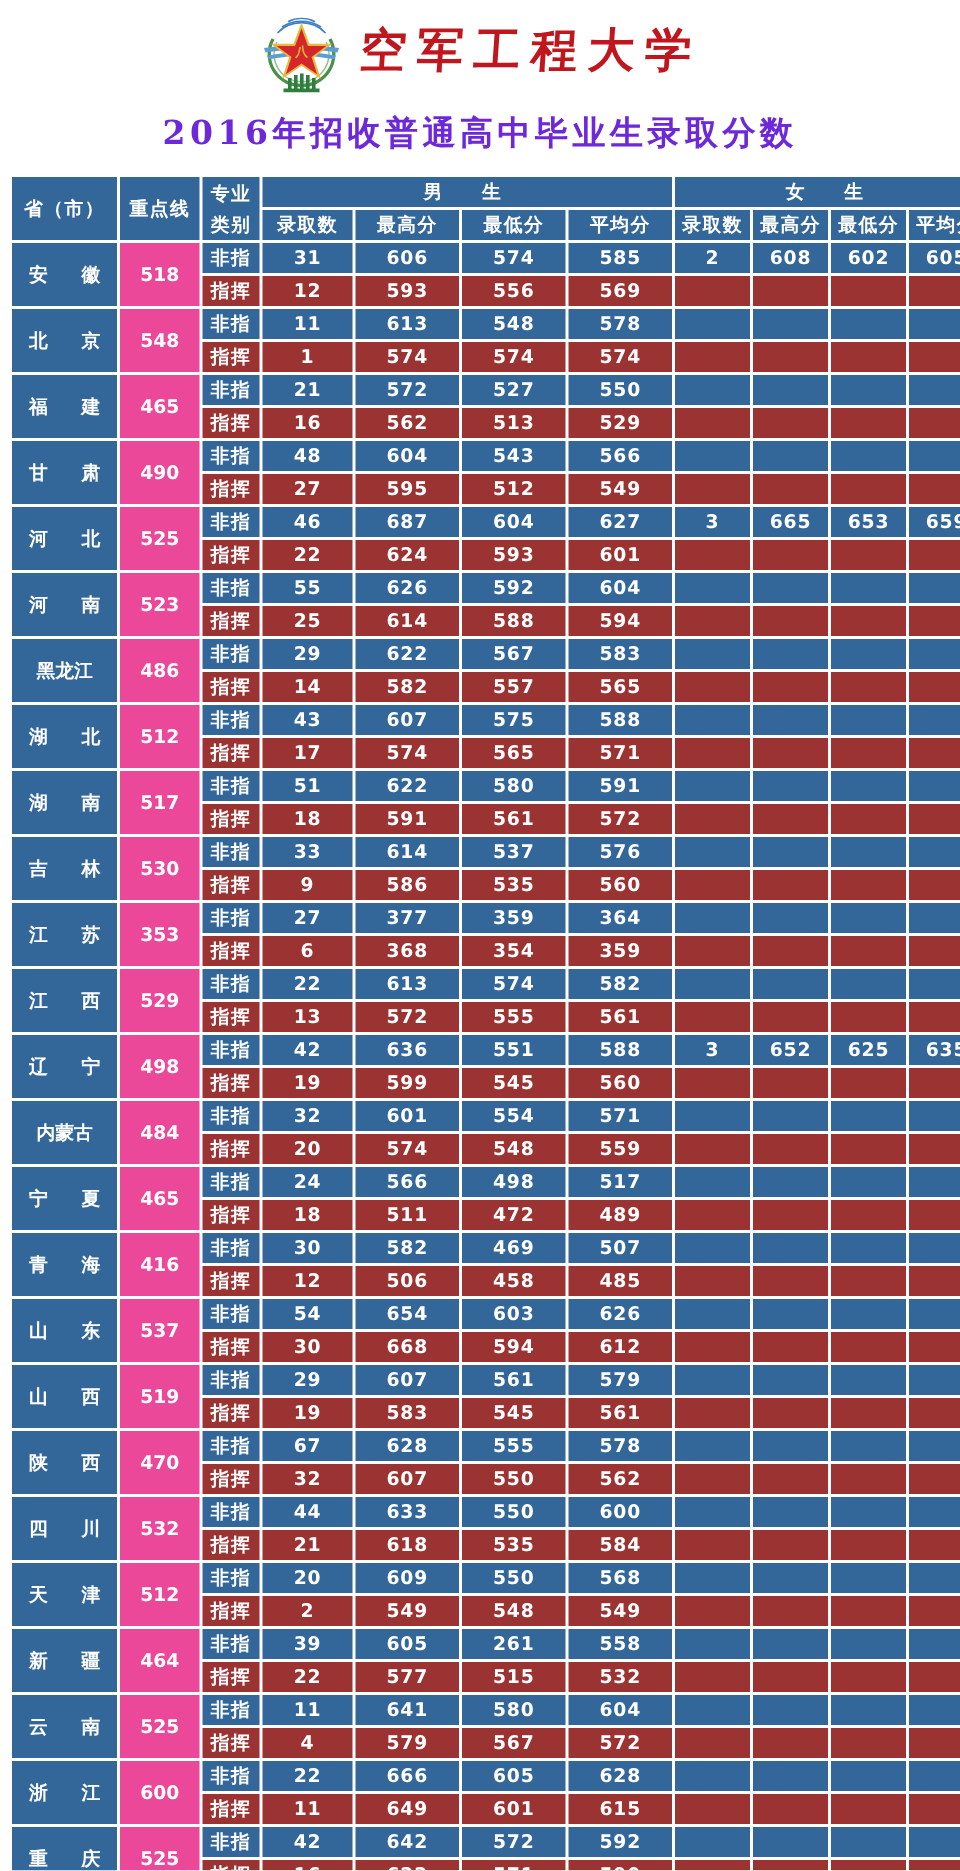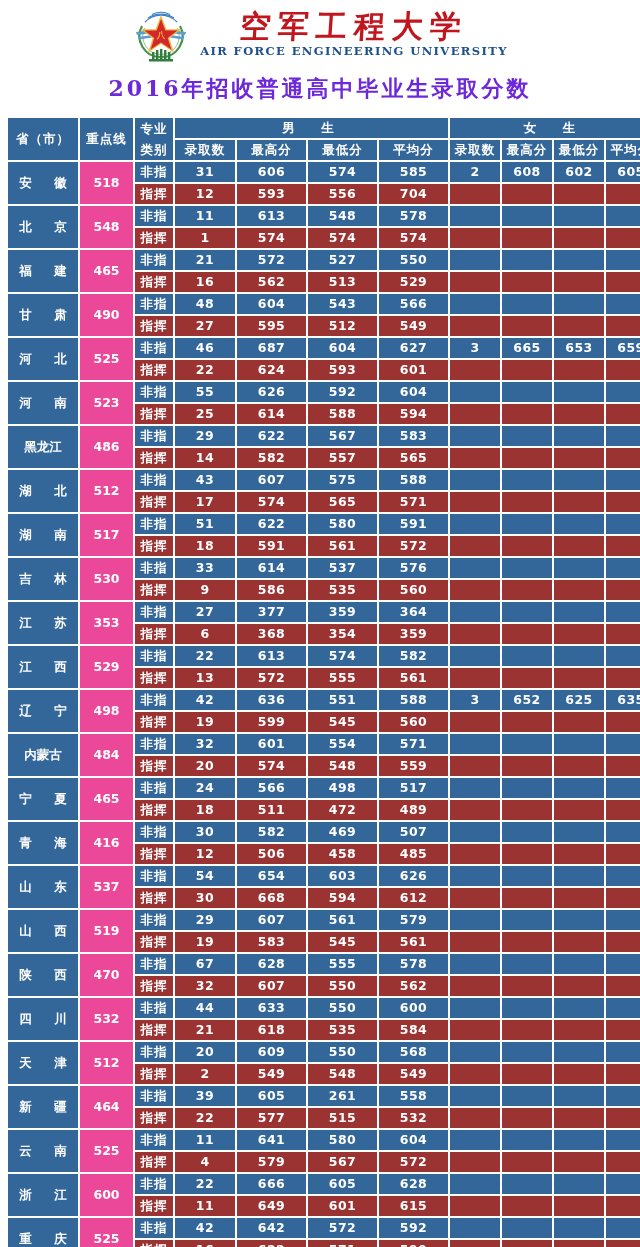--- a/index.html
+++ b/index.html
@@ -181,21 +181,20 @@
           <rect x="24" y="44" width="2.4" height="10"></rect>
           <rect x="28" y="43" width="2.4" height="11"></rect>
           <rect x="32" y="44" width="2.4" height="10"></rect>
           <rect x="36" y="46" width="2.4" height="8"></rect>
         </g>
         <rect x="17" y="53" width="24" height="2.5" fill="#2f7d3f"></rect>
       </svg>
     </div>
     <div class="wordmark">
       <div class="wordmark-cn">空军工程大学</div>
-      <div class="wordmark-en">AIR FORCE ENGINEERING UNIVERSITY</div>
     </div>
   </div>
 
   <div class="doc-title">2016年招收普通高中毕业生录取分数</div>
 
   <div class="table-wrap">
     <table class="grades">
       <colgroup>
         <col class="c-prov">
           <col class="c-line">
@@ -243,21 +242,21 @@
             <td class="num blue">2</td>
             <td class="num blue">608</td>
             <td class="num blue">602</td>
             <td class="num blue">605</td>
           </tr>
           <tr>
             <td class="cat red">指挥</td>
             <td class="num red">12</td>
             <td class="num red">593</td>
             <td class="num red">556</td>
-            <td class="num red">704</td>
+            <td class="num red">569</td>
             <td class="empty red"></td>
             <td class="empty red"></td>
             <td class="empty red"></td>
             <td class="empty red"></td>
           </tr>
           <tr>
             <td class="prov" rowspan="2">北　京</td>
             <td class="line" rowspan="2">548</td>
             <td class="cat blue">非指</td>
             <td class="num blue">11</td>

